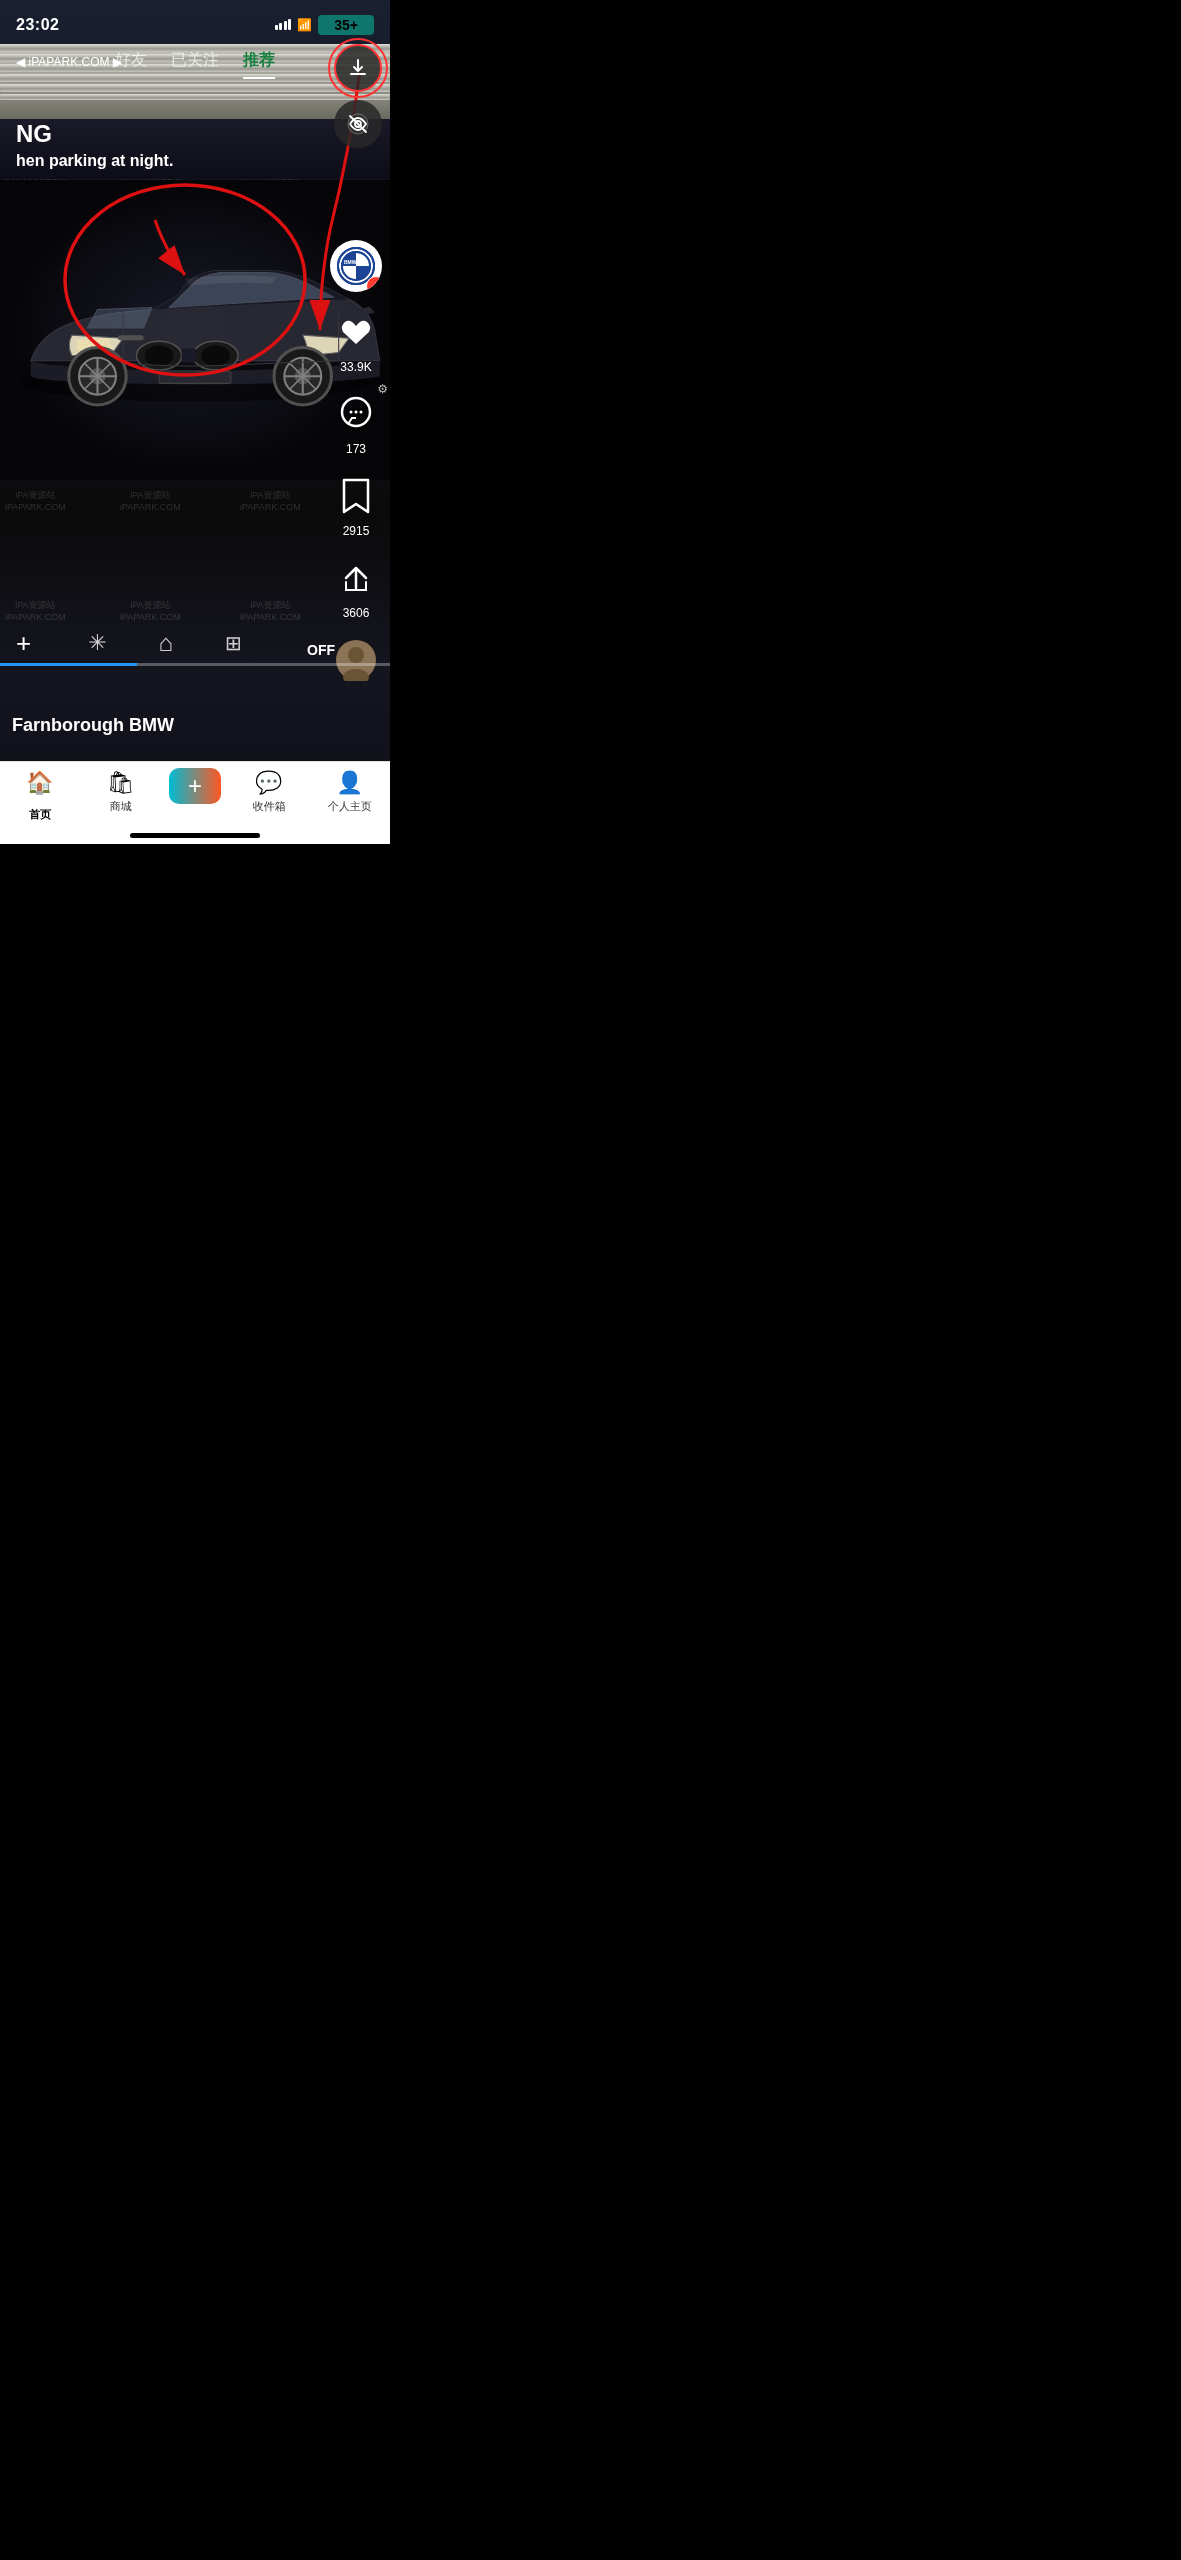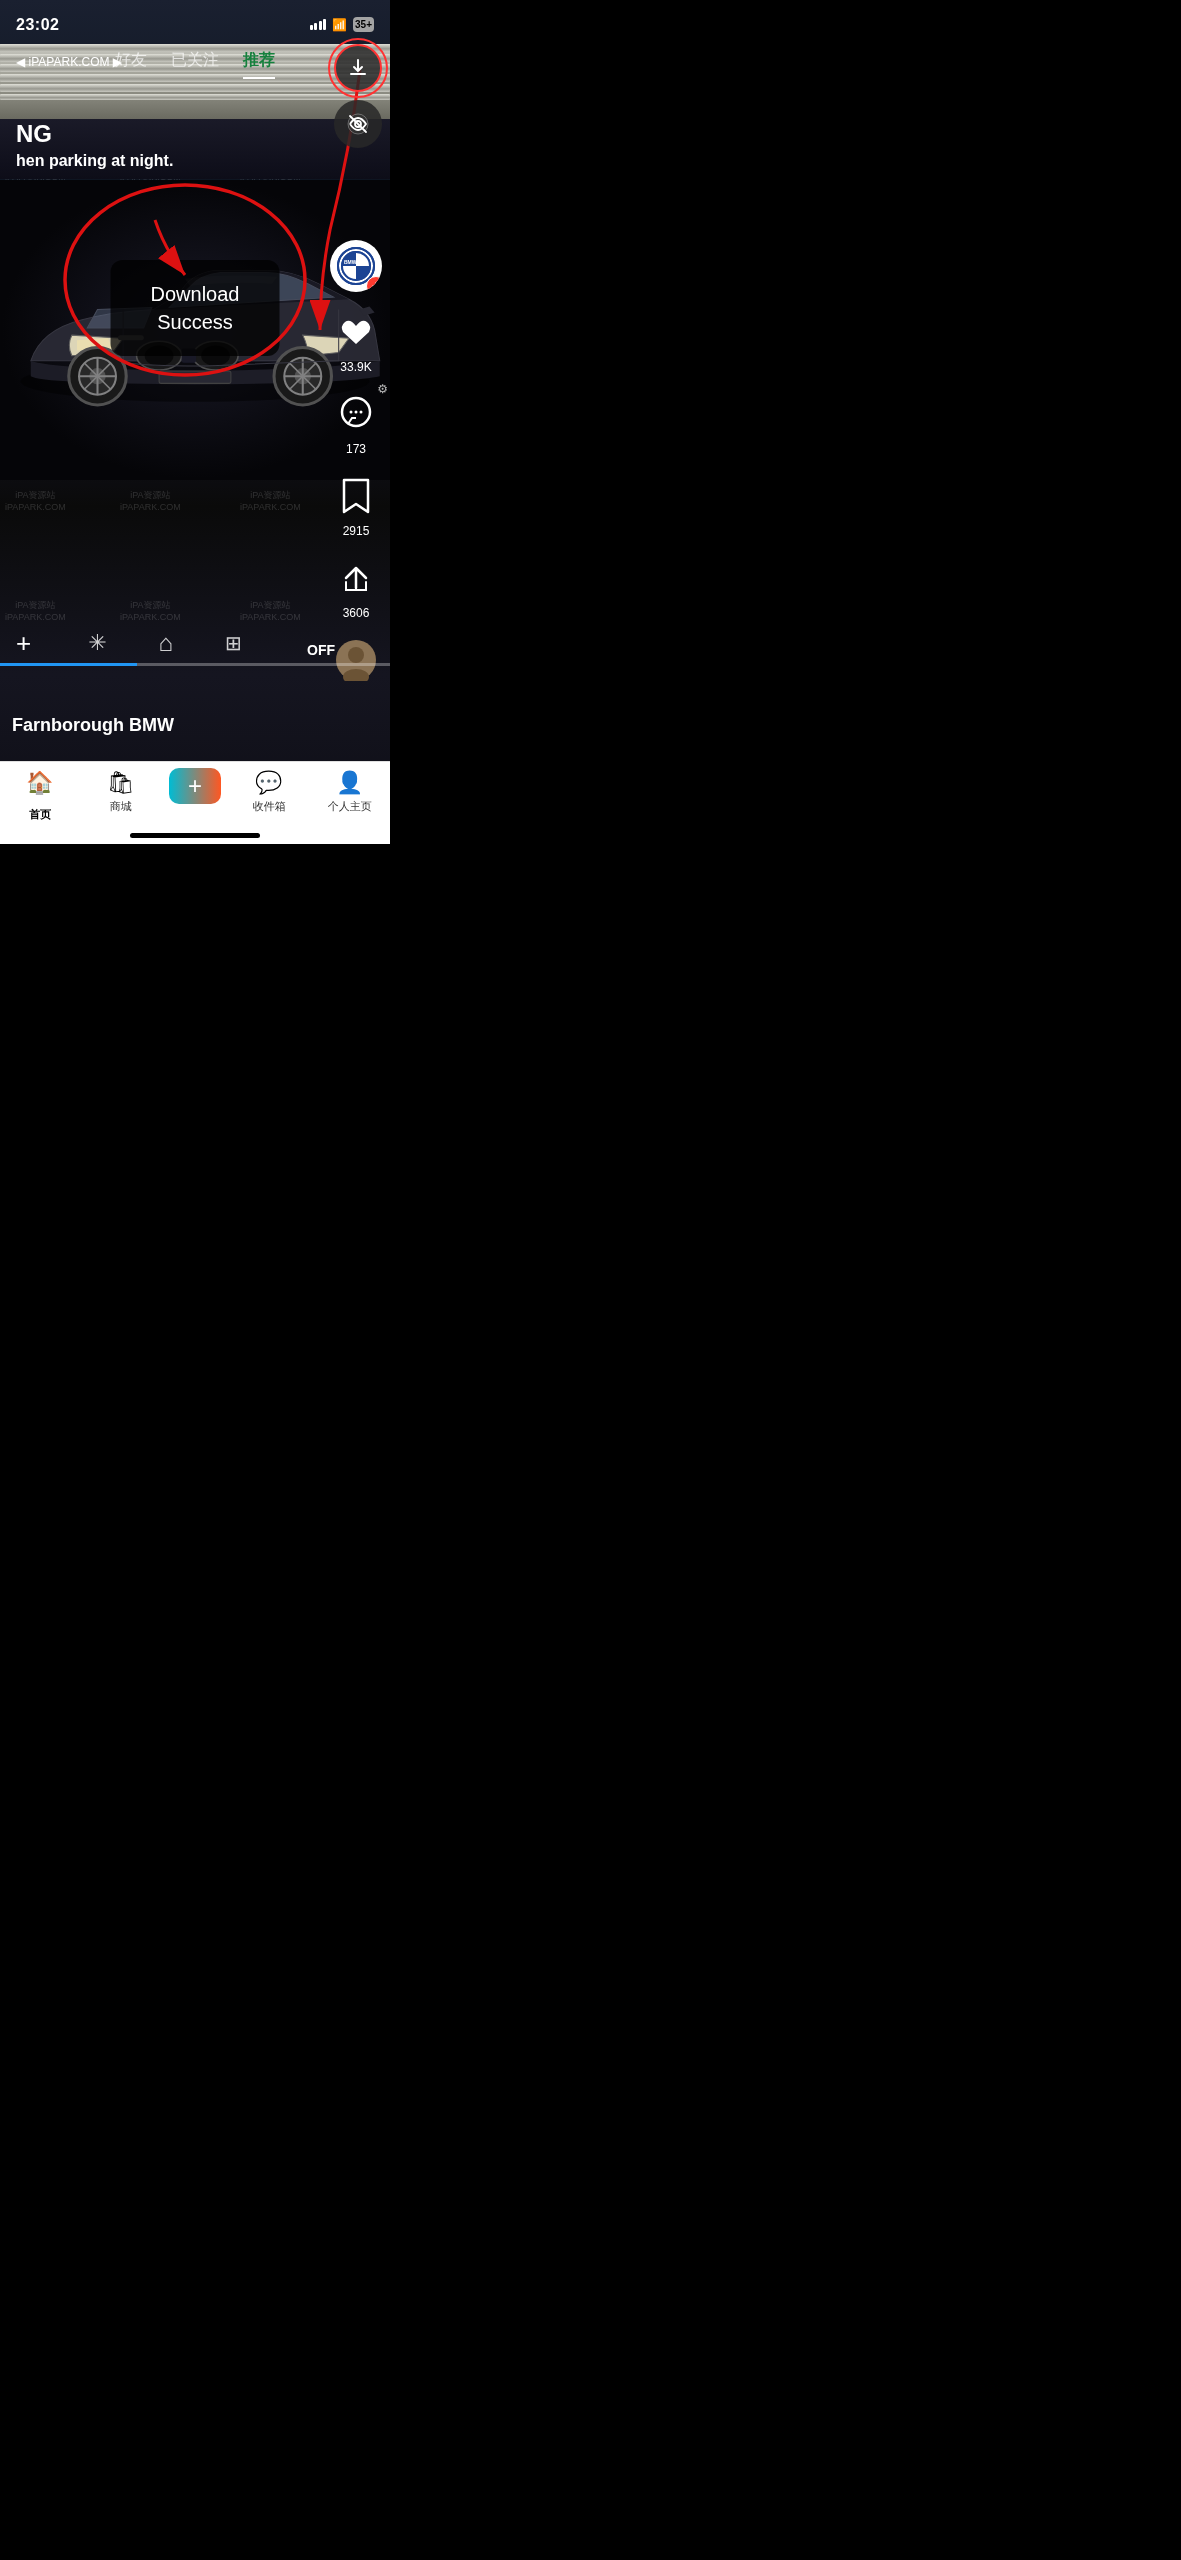--- a/index.html
+++ b/index.html
@@ -85,25 +85,25 @@
       width: 3px;
       background: #fff;
       border-radius: 1px;
     }
 
     .wifi-icon {
       font-size: 12px;
     }
 
     .battery-badge {
-      background: #a3a3a3;
+      background: #0f766e;
       color: #000;
-      font-size: 10px;
+      font-size: 14px;
       font-weight: 700;
-      padding: 2px 2px;
+      padding: 2px 16px;
       border-radius: 4px;
     }
 
     
     .nav-bar {
       position: absolute;
       top: 44px;
       left: 0;
       width: 100%;
       display: flex;
@@ -584,25 +584,20 @@
       <rect x="115" y="115" width="25" height="5" rx="2" fill="#555"></rect>
 
       <path d="M350 90 L360 87 L365 93 L355 96 Z" fill="#2a2a35"></path>
 
       <rect x="155" y="150" width="70" height="12" rx="2" fill="#2a2a35" stroke="#444" stroke-width="1"></rect>
 
       <path d="M180 60 Q220 55 270 58 L265 65 Q225 62 185 67 Z" fill="rgba(255,255,255,0.08)"></path>
     </svg>
   </div>
 
-  <div class="download-success">
-    <div class="download-success-inner">
-      <div class="download-success-text">Download<br>Success</div>
-    </div>
-  </div>
 
   <svg style="position:absolute;top:170px;left:55px;width:260px;height:210px;z-index:160;pointer-events:none;" viewBox="0 0 260 210">
     <ellipse cx="130" cy="110" rx="120" ry="95" fill="none" stroke="#dd1111" stroke-width="3.5" stroke-dasharray="none"></ellipse>
 
     <path d="M100 50 Q110 80 130 105" stroke="#dd1111" stroke-width="3" fill="none" marker-end="url(#arrowhead)"></path>
     <defs>
       <marker id="arrowhead" markerWidth="10" markerHeight="7" refX="10" refY="3.5" orient="auto">
         <polygon points="0 0, 10 3.5, 0 7" fill="#dd1111"></polygon>
       </marker>
     </defs>

